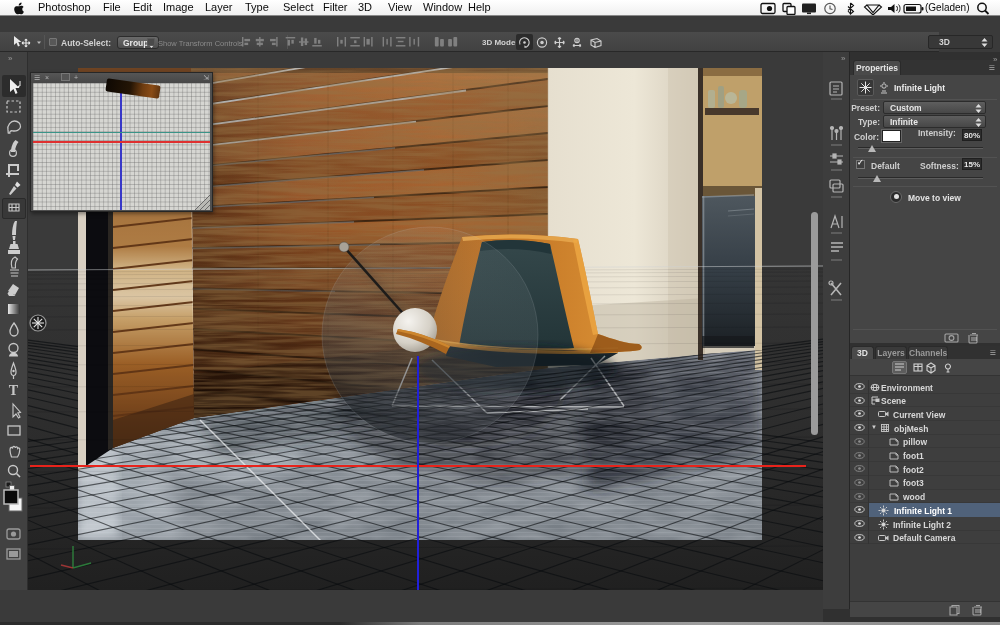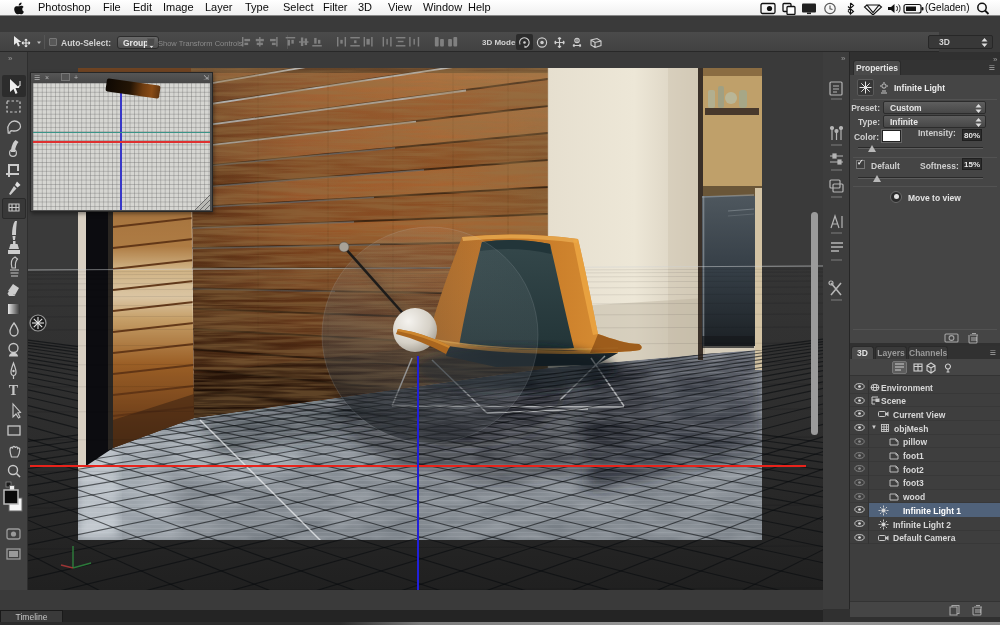--- a/index.html
+++ b/index.html
@@ -710,23 +710,20 @@
       <div class="abs" style="left:73px; top:-1px; width:54px; height:13px; transform:rotate(8deg);
         background:linear-gradient(90deg,#0e0803,#241505 45%,#6e3c10 68%,#8a4c16 85%,#5e3410); border-radius:2px;"></div>
       <div class="abs" style="right:0; bottom:0; width:0; height:0; border-left:15px solid transparent; border-bottom:15px solid #b9b9b4;"></div>
       <svg class="abs" style="right:0; bottom:0;" width="15" height="15">
             <path d="M15 0 L0 15 M15 5 L5 15 M15 10 L10 15" stroke="#6a6a6a" stroke-width="1"></path>
           </svg>
     </div>
   </div>
   <div class="abs" style="left:783px; top:144px; width:7px; height:223px; background:#9b9b9b; border-radius:4px;"></div>
   </div>
-  <div id="timeline">
-      <div id="tltab">Timeline</div>
-    </div>
   <div id="dock">
     <div id="dockstrip">
 <div class="abs" style="left:18px; top:2px; color:#9a9a9a; font-size:8px;">»</div>
 <svg class="abs" style="left:0; top:0;" width="27" height="300" viewBox="0 0 27 300">
 <g stroke="#b5b5b5" stroke-width="1.2" fill="none">
 <rect x="7" y="30" width="12" height="13" rx="1"></rect>
             <path d="M10 34 h6 M10 37 h6 M10 40 h4"></path>
 <path d="M9 76 v12 M13.5 79 v9 M18 76 v12"></path>
             <circle cx="9" cy="76" r="1.5" fill="#b5b5b5"></circle>
             <circle cx="13.5" cy="79" r="1.5" fill="#b5b5b5"></circle>
@@ -972,21 +969,21 @@
               <line x1="5.5" y1="0.5" x2="5.5" y2="2.5"></line>
               <line x1="5.5" y1="8.5" x2="5.5" y2="10.5"></line>
               <line x1="0.5" y1="5.5" x2="2.5" y2="5.5"></line>
               <line x1="8.5" y1="5.5" x2="10.5" y2="5.5"></line>
               <line x1="2" y1="2" x2="3.4" y2="3.4"></line>
               <line x1="9" y1="2" x2="7.6" y2="3.4"></line>
               <line x1="2" y1="9" x2="3.4" y2="7.6"></line>
               <line x1="9" y1="9" x2="7.6" y2="7.6"></line>
             </g>
           </svg>
-<span class="abs" style="left:53px; top:2.5px; color:#fff;text-align:center;">Infinite Light 1</span>
+<span class="abs" style="left:44px; top:2.5px; color:#fff;text-align:center;">Infinite Light 1</span>
 </div>
 <div class="row3d" style="top:171.0px; ">
 <svg class="abs" style="left:4px; top:3px;" width="11" height="7" viewBox="0 0 13 8">
             <ellipse cx="6.5" cy="4" rx="5.5" ry="3.4" fill="none" stroke="#e0e0e0" stroke-width="1"></ellipse>
             <circle cx="6.5" cy="4" r="1.6" fill="#e0e0e0"></circle>
           </svg>
 <div class="abs" style="left:18px; top:0; width:1px; height:13.7px; background:#333;"></div>
 <svg class="abs" style="left:28px; top:2px;" width="11" height="11" viewBox="0 0 11 11">
             <g stroke="#d5d5d5" stroke-width="0.9">
               <circle cx="5.5" cy="5.5" r="1.7" fill="#d5d5d5"></circle>

